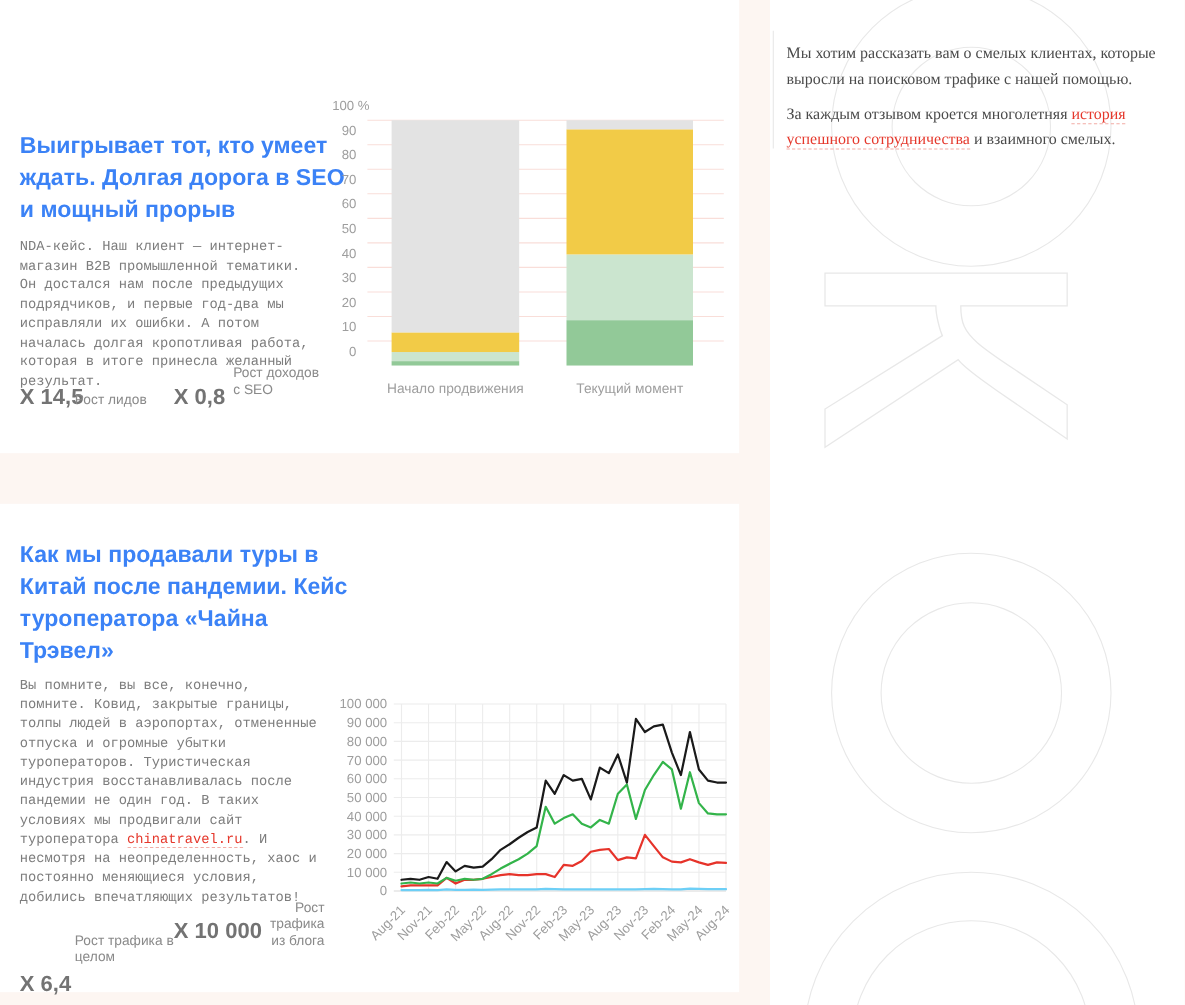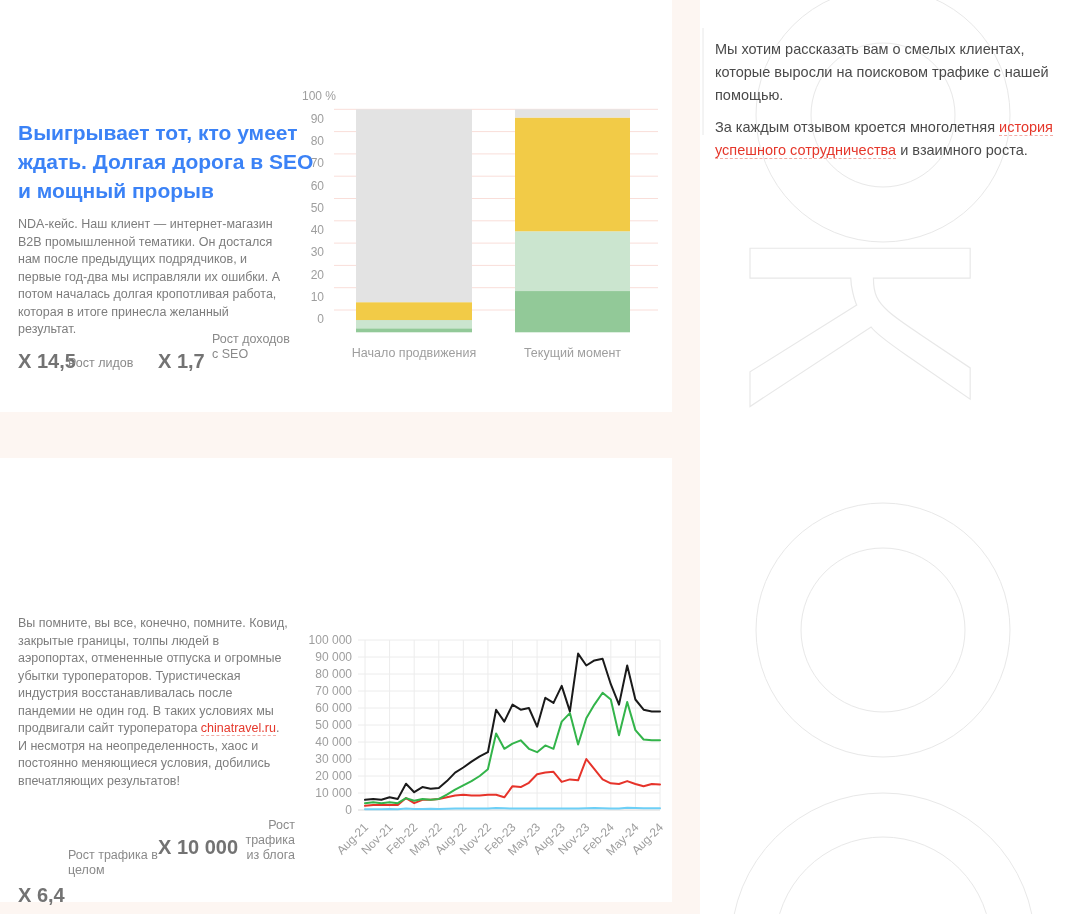--- a/index.html
+++ b/index.html
@@ -14,55 +14,55 @@
     position:absolute; left:0; width:672px; background:#ffffff;
   }
   #card1 { top:0; height:412px; }
   #card2 { top:458px; height:444px; }
   .card-heading {
     position:absolute; left:18px; width:312px;
     font-size:21px; line-height:29px; font-weight:700; color:#3b82f6;
   }
   .card-body {
     position:absolute; left:18px; width:272px;
-    font-size:12.5px; line-height:17.5px; color:#7d7d7d;
+    font-size:12.5px; line-height:17.5px; color:#7d7d7d;font-family:Liberation Mono, monospace;
   }
   .stat-value {
     position:absolute; font-size:20px; font-weight:700; color:#737373;
     white-space:nowrap;
   }
   .stat-label {
     position:absolute; font-size:12.5px; line-height:15px; color:#8a8a8a;
   }
   .red-link {
     color:#e5372b; border-bottom:1px dashed #f2aca5; cursor:pointer;
   }
   #right-panel {
     position:absolute; left:700px; top:0; width:377px; height:914px;
     background:#ffffff;
   }
   #right-text {
     position:absolute; left:15px; top:38px; width:350px;
     font-size:14.5px; line-height:23px; color:#4a4a4a;
   }
-  #right-text p { margin-bottom:9px; }
+  #right-text p { margin-bottom:9px;font-family:Liberation Serif, serif; }
   .chart-svg { position:absolute; }
   #decor-svg { position:absolute; left:0; top:0; }
   svg text { font-family:"Liberation Sans", sans-serif; }
 </style>
 </head>
 <body>
 
 <section class="card" id="card1">
   <h2 class="card-heading" style="top:118px;">Выигрывает тот, кто умеет ждать. Долгая дорога в SEO и мощный прорыв</h2>
   <p class="card-body" style="top:216px;">NDA-кейс. Наш клиент — интернет-магазин B2B промышленной тематики. Он достался нам после предыдущих подрядчиков, и первые год-два мы исправляли их ошибки. А потом началась долгая кропотливая работа,  которая в итоге принесла желанный результат.</p>
 
   <div class="stat-value" style="left:18px; top:350px;">Х 14,5</div>
   <div class="stat-label" style="left:68px; top:356px; width:95px;">Рост лидов</div>
-  <div class="stat-value" style="left:158px; top:350px;">Х 1,7</div>
+  <div class="stat-value" style="left:158px; top:350px;">Х 0,8</div>
   <div class="stat-label" style="left:212px; top:332px; width:78px;">Рост доходов с SEO</div>
 
   <svg class="chart-svg" id="bar-chart" style="left:290px; top:85px;" width="382" height="310">
       <line x1="44" y1="225" x2="368" y2="225" stroke="#f9ded9" stroke-width="1"></line>
       <line x1="44" y1="202.70000000000002" x2="368" y2="202.70000000000002" stroke="#f9ded9" stroke-width="1"></line>
       <line x1="44" y1="180.4" x2="368" y2="180.4" stroke="#f9ded9" stroke-width="1"></line>
       <line x1="44" y1="158.10000000000002" x2="368" y2="158.10000000000002" stroke="#f9ded9" stroke-width="1"></line>
       <line x1="44" y1="135.8" x2="368" y2="135.8" stroke="#f9ded9" stroke-width="1"></line>
       <line x1="44" y1="113.5" x2="368" y2="113.5" stroke="#f9ded9" stroke-width="1"></line>
       <line x1="44" y1="91.20000000000002" x2="368" y2="91.20000000000002" stroke="#f9ded9" stroke-width="1"></line>
@@ -87,20 +87,21 @@
       <text x="124" y="272" text-anchor="middle" font-size="12.5" fill="#9e9e9e">Начало продвижения</text>
       <rect x="225" y="206.04500000000002" width="115" height="41.255" fill="#92c998"></rect>
       <rect x="225" y="146.281" width="115" height="59.764" fill="#cbe5cf"></rect>
       <rect x="225" y="32.551000000000016" width="115" height="113.73" fill="#f2cb47"></rect>
       <rect x="225" y="24.30000000000001" width="115" height="8.251" fill="#e3e3e3"></rect>
       <text x="282.5" y="272" text-anchor="middle" font-size="12.5" fill="#9e9e9e">Текущий момент</text>
     </svg>
 </section>
 
 <section class="card" id="card2">
+  <h2 class="card-heading" style="top:32px;">Как мы продавали туры в Китай после пандемии. Кейс туроператора «Чайна Трэвел»</h2>
   <p class="card-body" style="top:157px;"><span>Вы помните, вы все, конечно, помните. Ковид, закрытые границы, толпы людей в аэропортах, отмененные отпуска и огромные убытки туроператоров. Туристическая индустрия восстанавливалась после пандемии не один год. В таких условиях мы продвигали сайт туроператора </span><span class="red-link">chinatravel.ru</span><span>. И несмотря на неопределенность, хаос и постоянно меняющиеся условия, добились впечатляющих результатов!</span></p>
 
   <div class="stat-value" style="left:18px; top:394px;margin-top:32px;">Х 6,4</div>
   <div class="stat-label" style="left:68px; top:390px; width:95px;">Рост трафика в целом</div>
   <div class="stat-value" style="left:158px; top:378px;text-align:center;">Х 10 000</div>
   <div class="stat-label" style="left:237px; top:360px; width:58px;text-align:right;">Рост трафика из блога</div>
 
   <svg class="chart-svg" id="line-chart" style="left:290px; top:167px;" width="388" height="277">
       <line x1="68" y1="185" x2="370" y2="185" stroke="#d8d8d8" stroke-width="1"></line>
       <line x1="68" y1="168" x2="370" y2="168" stroke="#ececec" stroke-width="1"></line>
@@ -169,15 +170,15 @@
     <circle cx="183" cy="630" r="82" fill="none" stroke="#e8e8e8" stroke-width="1"></circle>
 
     <circle cx="183" cy="945" r="152" fill="none" stroke="#e8e8e8" stroke-width="1"></circle>
     <circle cx="183" cy="945" r="108" fill="none" stroke="#e8e8e8" stroke-width="1"></circle>
 
     <line x1="3" y1="28" x2="3" y2="135" stroke="#e8e8e8" stroke-width="1"></line>
   </svg>
 
   <div id="right-text">
     <p>Мы хотим рассказать вам о смелых клиентах, которые выросли на поисковом трафике с нашей помощью.</p>
-    <p><span>За каждым отзывом кроется многолетняя </span><span class="red-link">история успешного сотрудничества</span><span> и взаимного роста.</span></p>
+    <p><span>За каждым отзывом кроется многолетняя </span><span class="red-link">история успешного сотрудничества</span><span> и взаимного смелых.</span></p>
   </div>
 </aside>
 
 </body></html>

